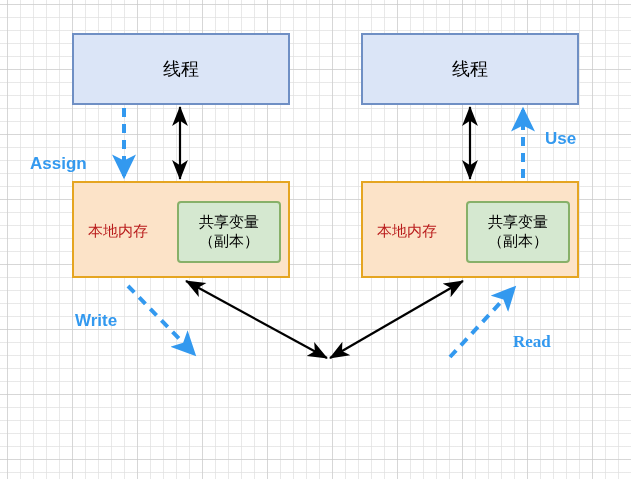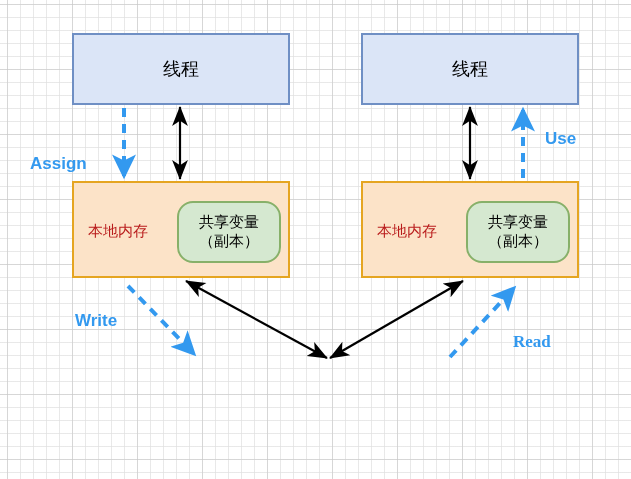--- a/index.html
+++ b/index.html
@@ -53,21 +53,21 @@
     position: absolute;
     font-size: 15px;
     color: #b91c1c;
     white-space: nowrap;
   }
   .shared-var-box {
     position: absolute;
     box-sizing: border-box;
     background: #d5e8d0;
     border: 2px solid #87b069;
-    border-radius: 16px;
+    border-radius: 4px;
     display: flex;
     flex-direction: column;
     align-items: center;
     justify-content: center;
     font-size: 15px;
     line-height: 1.25;
     color: #000000;
     white-space: nowrap;
   }
   .main-mem-box {

